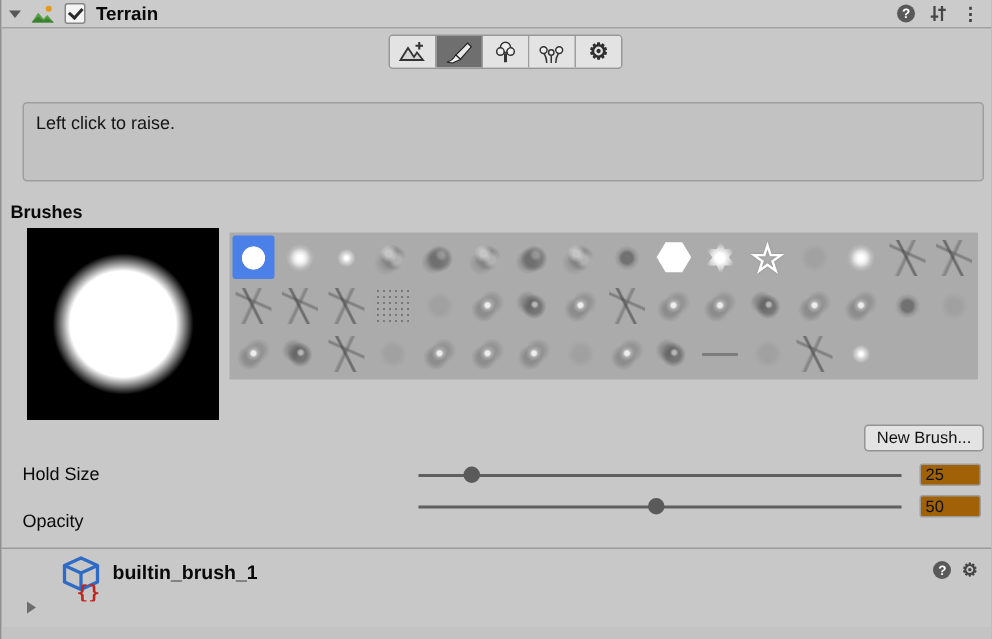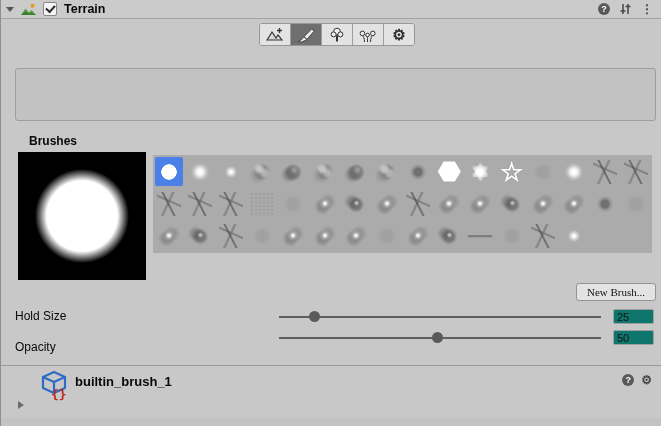--- a/index.html
+++ b/index.html
@@ -36,21 +36,21 @@
       border:1px solid #3d6cc0;border-radius:2px;box-sizing:border-box;display:flex;
       align-items:center;padding:0 6px;}
   .dd-arrow{margin-left:auto;width:0;height:0;border-left:4px solid transparent;
       border-right:4px solid transparent;border-top:5px solid #333;}
   
   .helpbox{position:absolute;top:68px;left:14px;width:641px;height:53px;background:#c2c2c2;
       border:1px solid #9e9e9e;border-radius:3px;box-sizing:border-box;padding:6px 8px;
       color:#141414;}
   .helpbox .l2{margin-top:12px;}
   
-  .brushes-label{position:absolute;top:134px;left:28px;font-weight:bold;}
+  .brushes-label{position:absolute;top:134px;left:6px;font-weight:bold;}
   .preview{position:absolute;top:152px;left:17px;width:128px;height:128px;background-color:#000;
       background-image:radial-gradient(circle at 50% 50%, #fff 0 39%, #000 52%);}
   .palette{position:absolute;top:155px;left:152px;width:499px;height:98px;background:#ababab;
       display:grid;grid-template-columns:repeat(16,1fr);grid-auto-rows:32px;padding-top:2px;
       box-sizing:border-box;}
   .cell{width:28px;height:29px;display:flex;align-items:center;justify-content:center;
       margin:0 auto;border-radius:2px;}
   .cell.sel{background:#4b80e8;}
   .br{width:24px;height:24px;display:block;text-align:center;}
   .br-circle{background:radial-gradient(circle,#fff 0 44%,rgba(255,255,255,0) 47%);}
@@ -83,28 +83,28 @@
       radial-gradient(circle at 40% 60%,rgba(110,110,110,.5) 0 20%,transparent 42%),
       radial-gradient(circle at 62% 40%,rgba(120,120,120,.45) 0 18%,transparent 40%);}
   .br-splat-dark{background:
       radial-gradient(circle at 52% 46%,rgba(235,235,235,.6) 0 6%,transparent 16%),
       radial-gradient(circle at 50% 52%,rgba(82,82,82,.6) 0 26%,transparent 48%),
       radial-gradient(circle at 32% 40%,rgba(95,95,95,.45) 0 16%,transparent 36%);}
   .br-blob-dark{background:radial-gradient(circle,rgba(75,75,75,.6) 0 22%,rgba(112,112,112,.35) 34%,transparent 50%);}
   .br-line{background:linear-gradient(transparent 46%,rgba(105,105,105,.7) 48% 54%,transparent 57%);}
   
   .new-brush{position:absolute;top:283px;left:575px;width:80px;height:18px;background:#e3e3e3;
-      border:1px solid #939393;border-radius:3px;font-family:Liberation Serif, serif;
+      border:1px solid #939393;border-radius:3px;font-family:Liberation Sans, sans-serif;
       font-size:11px;color:#111;padding:0;}
   .srow-label{position:absolute;left:14px;}
   .track{position:absolute;left:278px;width:322px;height:14px;}
   .track .line{position:absolute;left:0;right:0;top:6px;height:2px;background:#5f5f5f;}
   .thumb{position:absolute;top:1px;width:11px;height:11px;border-radius:50%;background:#5a5a5a;
       margin-left:-5px;}
-  .numfield{position:absolute;left:612px;width:41px;height:15px;background:#0f766e;
+  .numfield{position:absolute;left:612px;width:41px;height:15px;background:#a16207;
       border:1px solid #9e9e9e;border-radius:2px;box-sizing:border-box;font-family:"Liberation Sans",sans-serif;
       font-size:11px;padding:0 0 0 3px;color:#111;}
   
   .builtin-bar{position:absolute;top:348px;left:14px;width:641px;height:15px;background:#bcbcbc;
       border:1px solid #8f8f8f;border-radius:3px;box-sizing:border-box;font-size:11px;
       color:#1c1c1c;padding-left:4px;line-height:13px;}
   .divider{position:absolute;left:0;right:0;height:1px;background:#9b9b9b;}
   .so-icon{position:absolute;top:369px;left:37px;}
   .sub-title{position:absolute;top:374px;left:74px;font-size:13px;font-weight:600;}
   .sub-right{position:absolute;right:9px;top:374px;display:flex;align-items:center;gap:7px;}
@@ -173,20 +173,21 @@
         <circle cx="9.5" cy="8" r="1.8" fill="#efefef" stroke="#333" stroke-width="1"></circle>
       </svg>
     </div>
     <div class="tool">
       <span class="gear-glyph">⚙</span>
     </div>
   </div>
 
 
   <div class="helpbox">
+    <div class="l1">Left click to raise.</div>
   </div>
 
   <div class="brushes-label">Brushes</div>
   <div class="preview"></div>
   <div class="palette" id="palette">
       <div class="cell sel">
         <div class="br br-circle"></div>
       </div>
       <div class="cell">
         <div class="br br-glow"></div>

